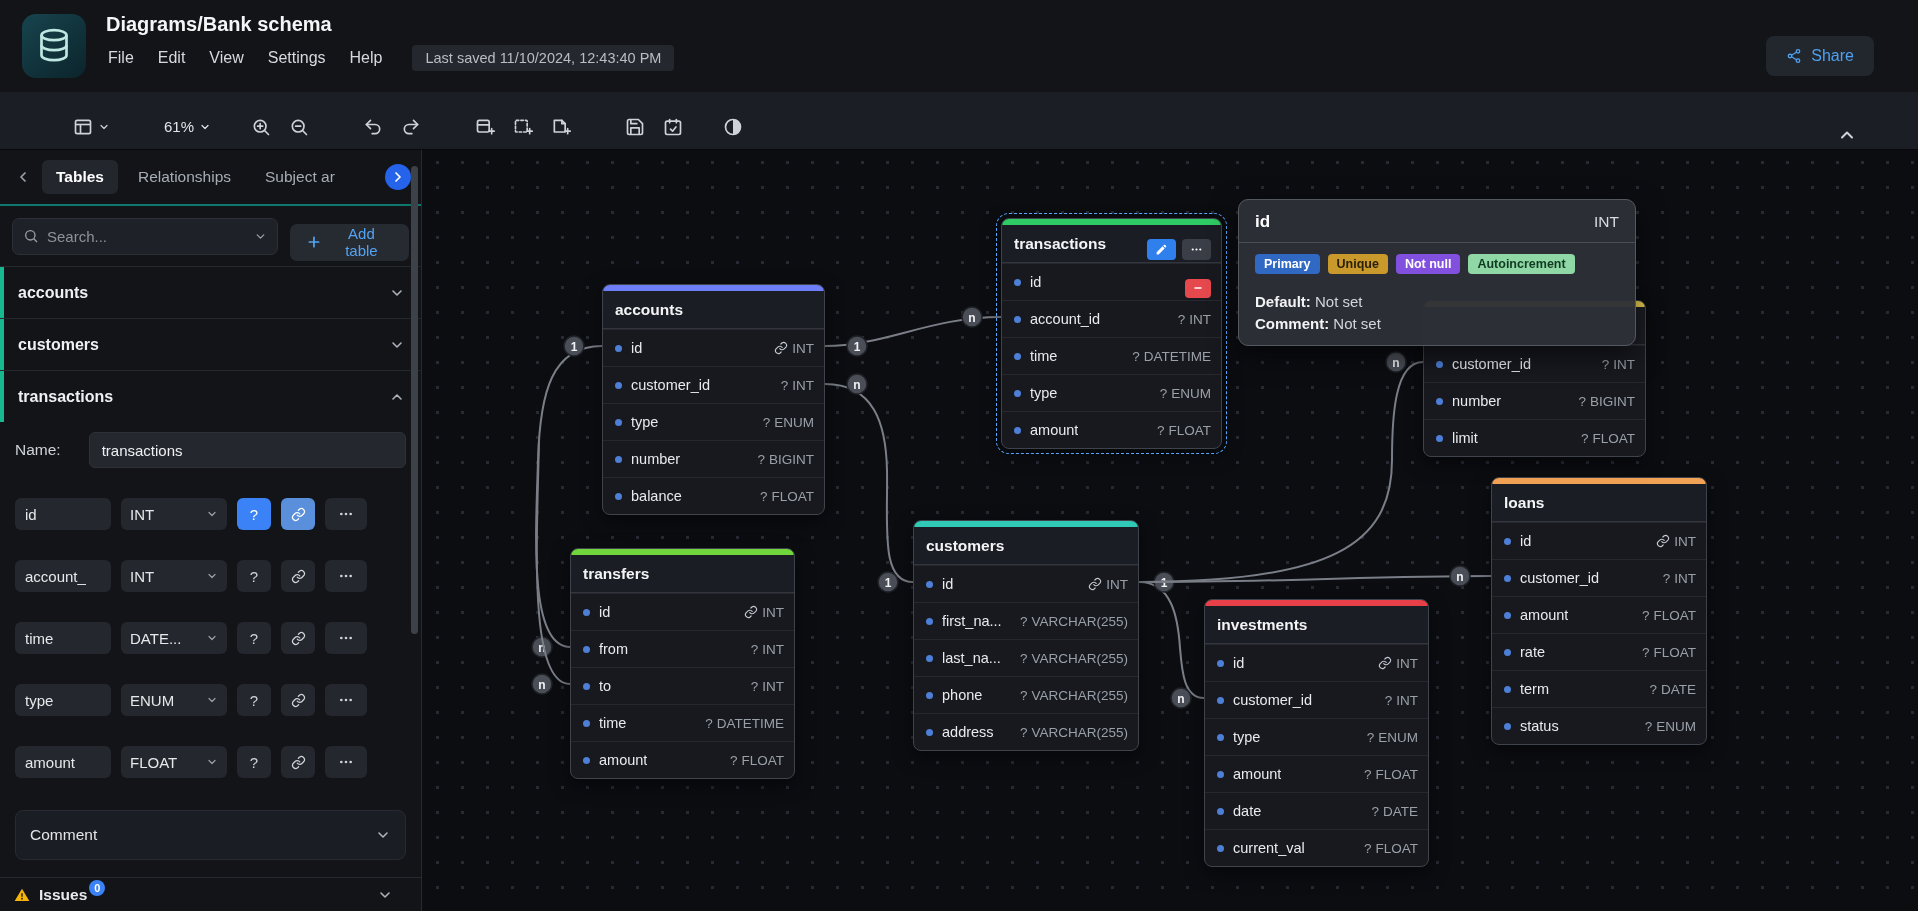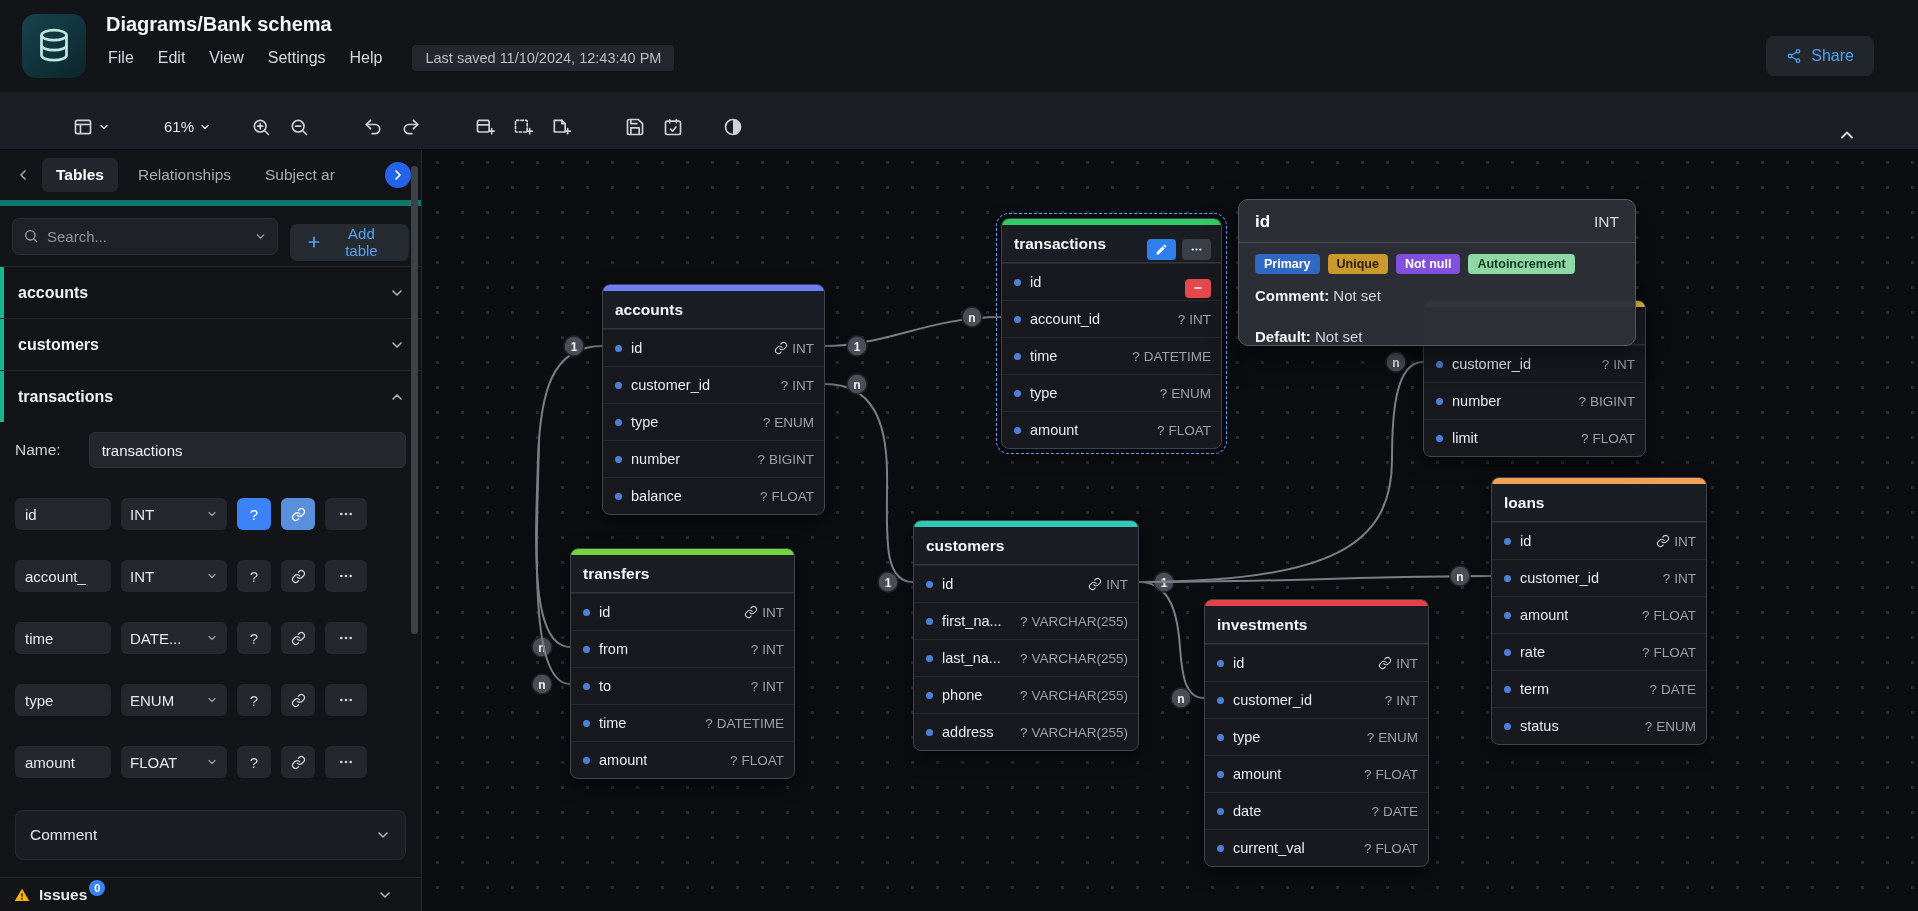--- a/index.html
+++ b/index.html
@@ -82,21 +82,21 @@
   .tb-gap { width:22px; }
   .tb-gap-lg { width:36px; }
   #zoom-ctl { font-size:15px; color:#e3e5e9; }
   #collapse-btn { position:absolute; right:52px; top:14px; }
 
   
   #sidebar { position:absolute; left:0; top:150px; width:422px; bottom:0; background:#121418;
     border-right:1px solid #272a31; z-index:30; }
   #sb-scroll { position:absolute; right:3px; top:16px; width:7px; height:468px; background:#3d4148;
     border-radius:4px; }
-  .tabs-row { height:56px; display:flex; align-items:center; padding:0 10px; border-bottom:6px solid #0f766e; }
+  .tabs-row { height:56px; display:flex; align-items:center; padding:0 10px; border-bottom:2px solid #0f766e; }
   .tab-chev { width:26px; height:26px; border-radius:50%; display:flex; align-items:center; justify-content:center;
     color:#9aa0a8; flex:none; }
   .tab-chev svg { width:15px; height:15px; }
   .tab-chev.blue { background:#2563eb; color:#fff; }
   .tabs-wrap { flex:1; display:flex; align-items:center; gap:6px; margin:0 6px; overflow:hidden; }
   .tab { font-size:15.5px; color:#a7adb5; padding:8px 14px; border-radius:6px; white-space:nowrap; }
   .tab.active { background:#23262d; color:#fff; font-weight:600; }
   .search-row { height:60px; display:flex; align-items:center; padding:0 12px; gap:12px; }
   .search-box { flex:1; height:37px; background:#1e2127; border:1px solid #2c2f36; border-radius:7px;
     display:flex; align-items:center; padding:0 10px; gap:8px; color:#9aa0a8; }
@@ -522,26 +522,26 @@
     <div class="tt-title">
       <span class="tt-field">id</span>
       <span class="tt-type">INT</span>
     </div>
     <div class="tt-badges" id="tt-badges">
         <span class="tt-badge" style="background: rgb(48, 105, 196); color: rgb(255, 255, 255);">Primary</span>
         <span class="tt-badge" style="background: rgb(201, 153, 44); color: rgb(43, 33, 8);">Unique</span>
         <span class="tt-badge" style="background: rgb(130, 80, 223); color: rgb(255, 255, 255);">Not null</span>
         <span class="tt-badge" style="background: rgb(143, 215, 164); color: rgb(17, 58, 34);">Autoincrement</span>
       </div>
+    <div class="tt-line">
+      <b>Default:</b>
+      <span>Not set</span>
+    </div>
     <div class="tt-line last">
       <b>Comment:</b>
-      <span>Not set</span>
-    </div>
-    <div class="tt-line">
-      <b>Default:</b>
       <span>Not set</span>
     </div>
   </div>
 </div>
 
 <header id="header">
   <div id="logo">
       <span style="display: inline-flex; width: 40px; height: 40px;">
         <svg viewBox="0 0 24 24" fill="none" stroke="#bfe8e2" stroke-width="1.6" style="width: 100%; height: 100%;">
           <ellipse cx="12" cy="5.5" rx="7.5" ry="3"></ellipse>

